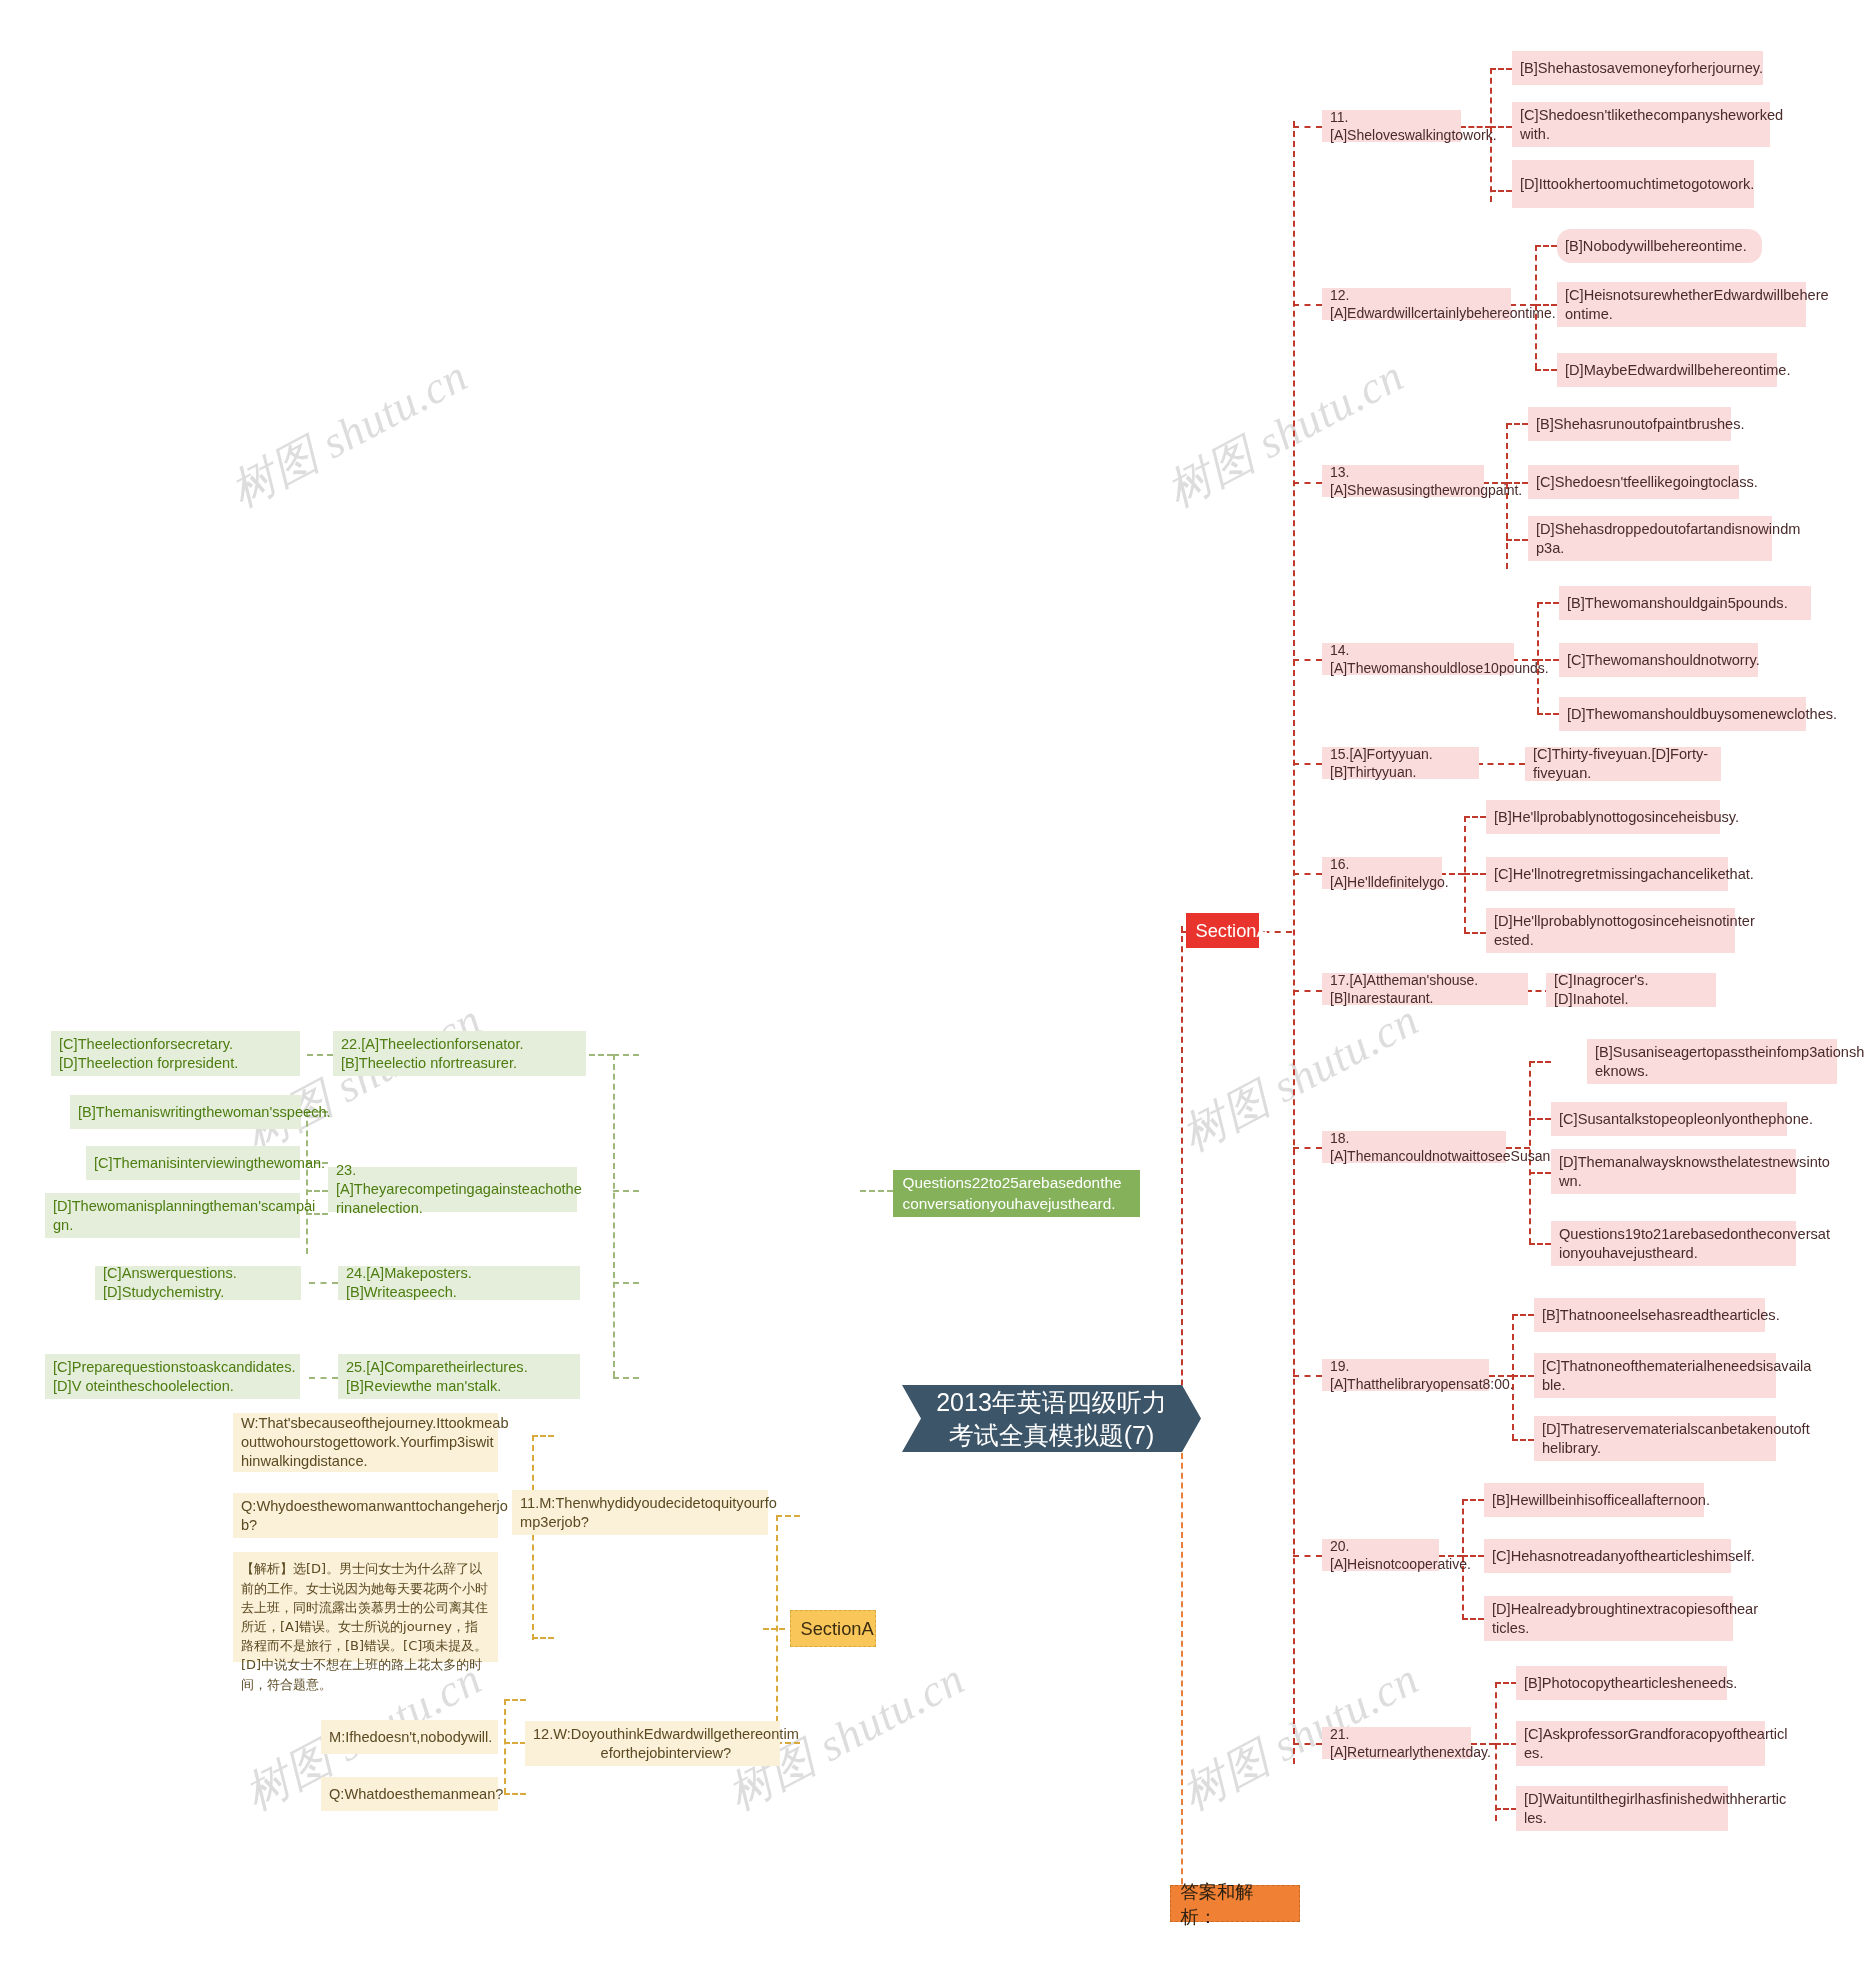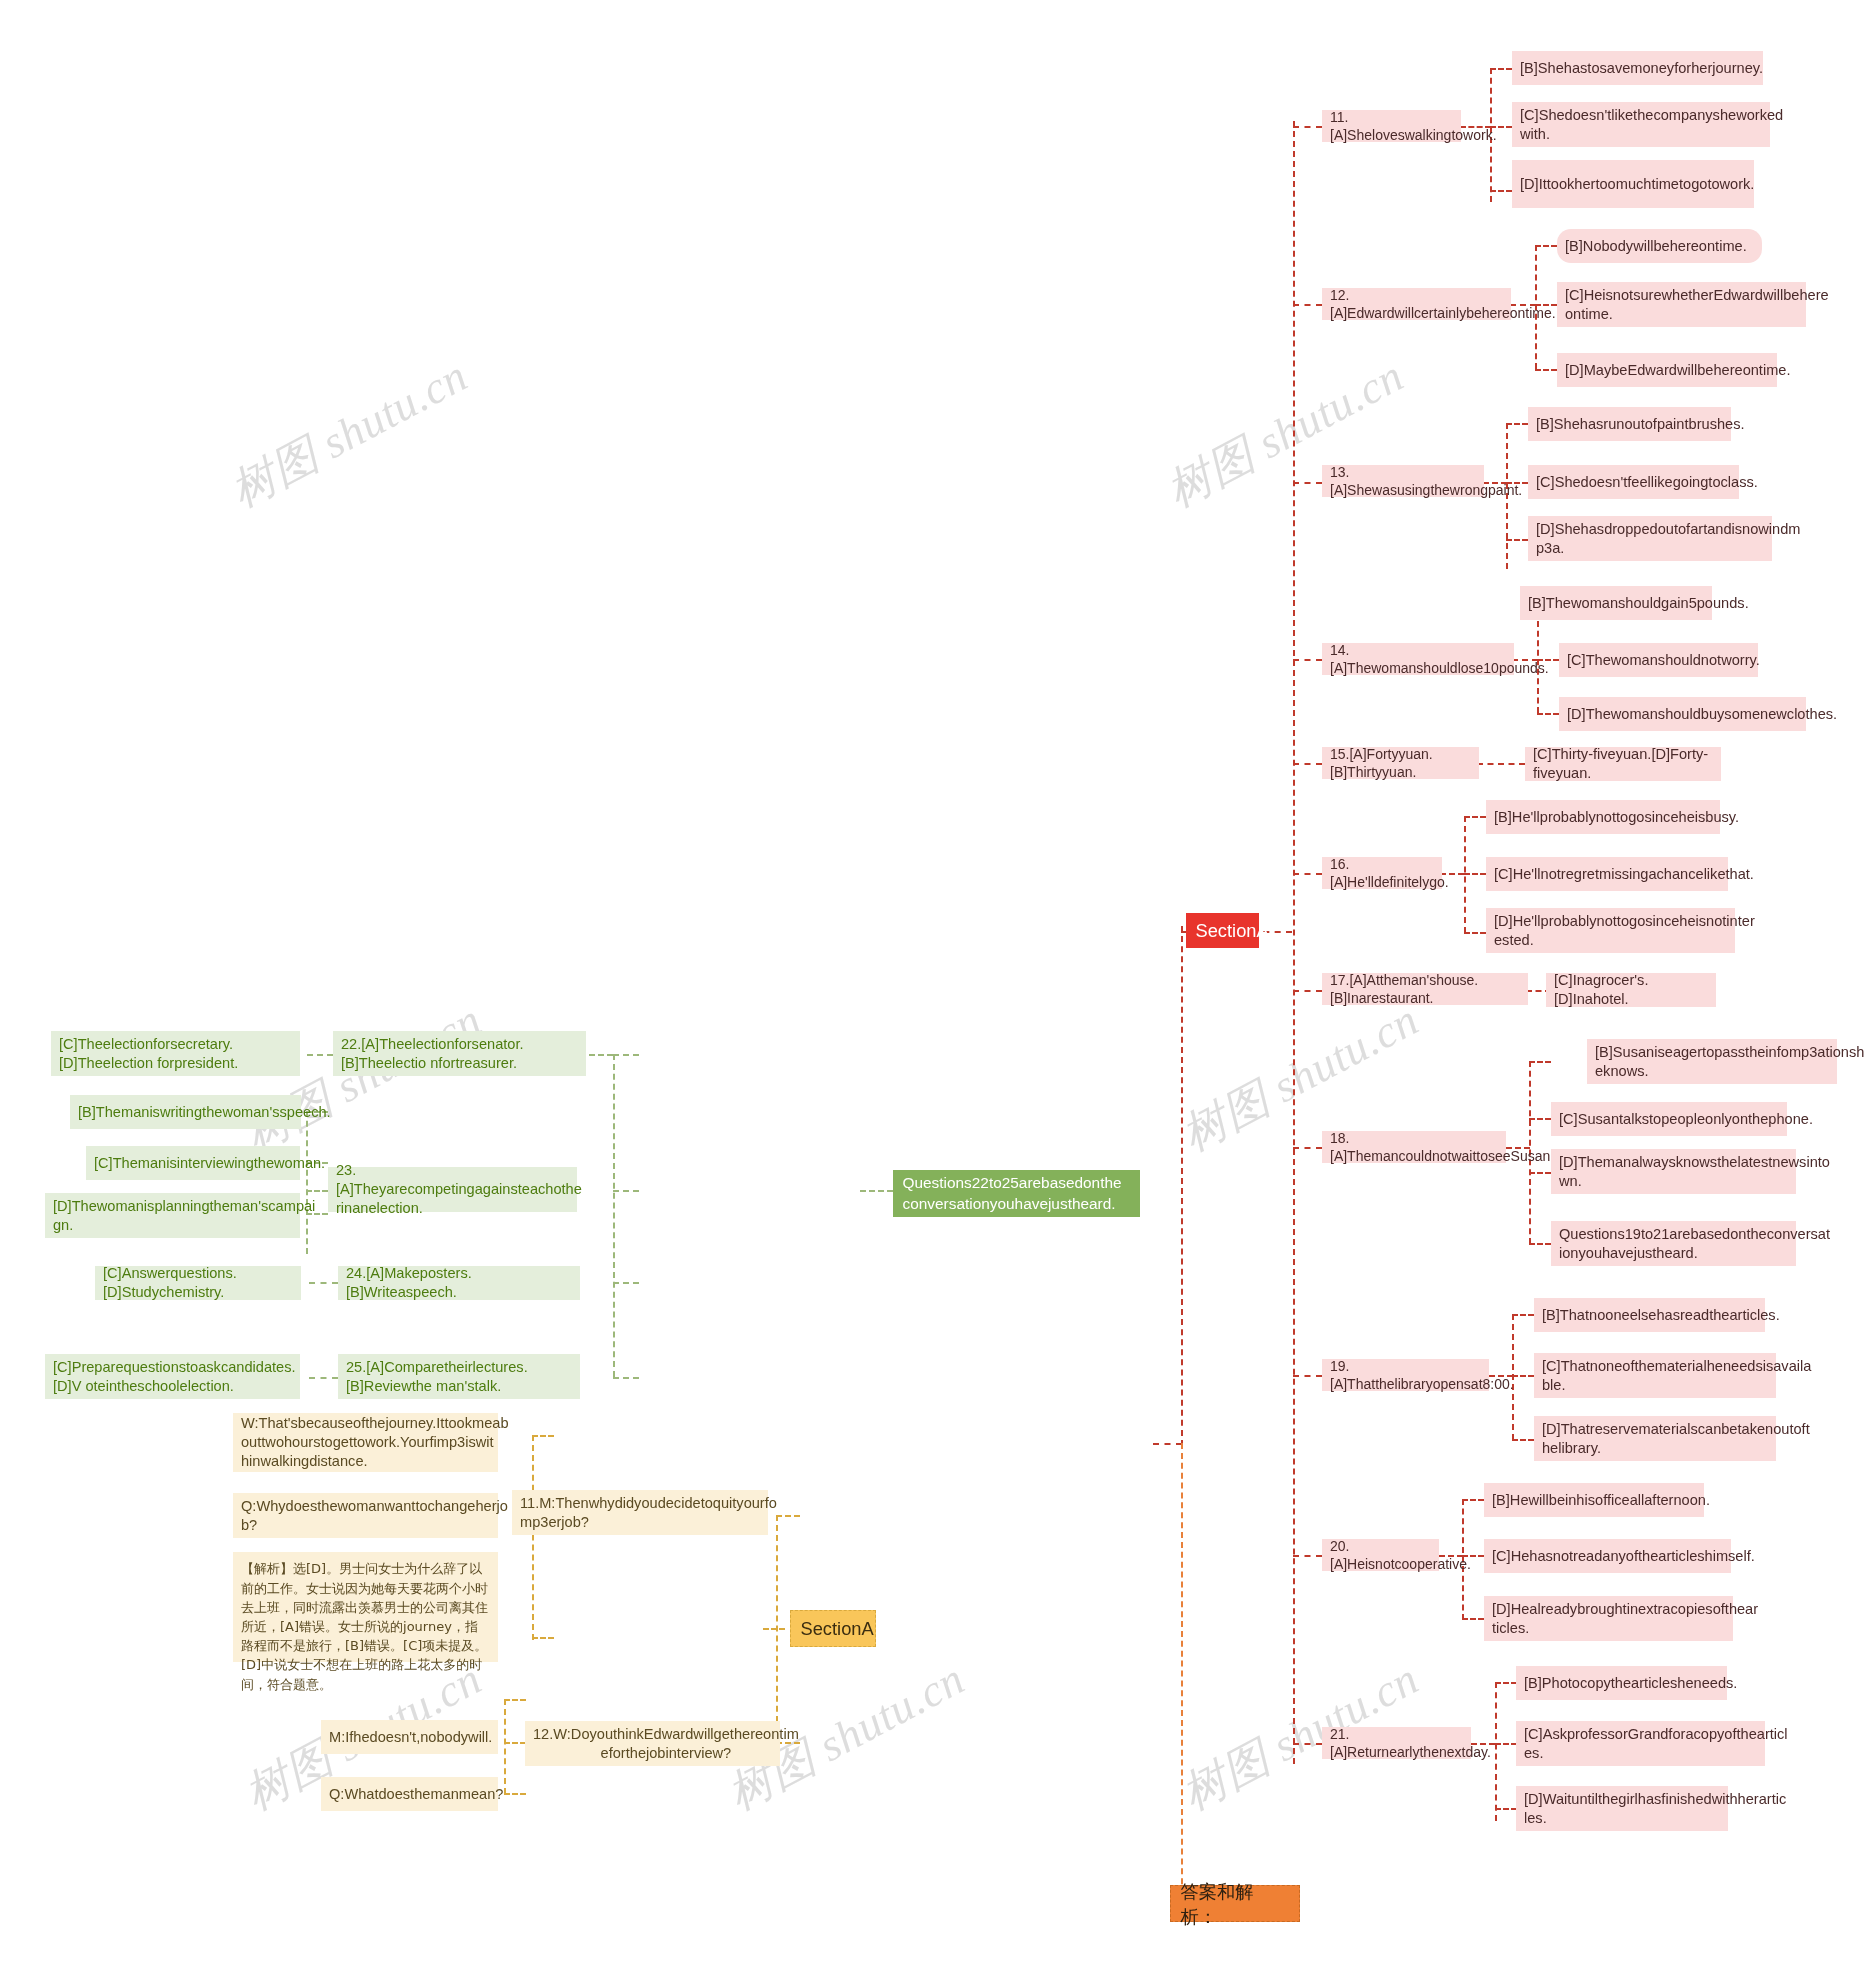--- a/index.html
+++ b/index.html
@@ -185,20 +185,21 @@
   <div class="ln h yel" style="left:532px;top:1435px;width:22px;"></div>
   <div class="ln h yel" style="left:532px;top:1511px;width:22px;"></div>
   <div class="ln h yel" style="left:532px;top:1515px;width:22px;"></div>
   <div class="ln h yel" style="left:532px;top:1637px;width:22px;"></div>
 
   <div class="ln v yel" style="left:504px;top:1699px;height:95px;"></div>
   <div class="ln h yel" style="left:504px;top:1699px;width:22px;"></div>
   <div class="ln h yel" style="left:504px;top:1742px;width:22px;"></div>
   <div class="ln h yel" style="left:504px;top:1793px;width:22px;"></div>
 
+  <div id="root" style="left:902px;top:1385px;width:249px;height:67px;">2013年英语四级听力考试全真模拟题(7)</div>
 
   <div class="badge badge-red" style="left:1186px;top:913px;width:73px;height:35px;">SectionA</div>
 
   <div class="badge badge-yellow" style="left:790px;top:1610px;width:86px;height:37px;">SectionA</div>
 
   <div class="badge badge-orange" style="left:1170px;top:1885px;width:130px;height:37px;font-family:'DejaVu Sans',sans-serif;">答案和解析：</div>
 
   <div class="node pink" style="left:1322px;top:110px;width:139px;height:32px;font-size:14px;">11.[A]Sheloveswalkingtowork.</div>
   <div class="node pink" style="left:1512px;top:51px;width:251px;height:34px;">[B]Shehastosavemoneyforherjourney.</div>
   <div class="node pink" style="left:1512px;top:102px;width:258px;height:45px;">[C]Shedoesn'tlikethecompanysheworked with.</div>
@@ -208,21 +209,21 @@
   <div class="node pink" style="left:1557px;top:229px;width:205px;height:34px;border-radius:14px;">[B]Nobodywillbehereontime.</div>
   <div class="node pink" style="left:1557px;top:282px;width:249px;height:45px;">[C]HeisnotsurewhetherEdwardwillbehere ontime.</div>
   <div class="node pink" style="left:1557px;top:353px;width:220px;height:34px;">[D]MaybeEdwardwillbehereontime.</div>
 
   <div class="node pink" style="left:1322px;top:465px;width:162px;height:32px;font-size:14px;">13.[A]Shewasusingthewrongpaint.</div>
   <div class="node pink" style="left:1528px;top:407px;width:203px;height:34px;">[B]Shehasrunoutofpaintbrushes.</div>
   <div class="node pink" style="left:1528px;top:465px;width:211px;height:34px;">[C]Shedoesn'tfeellikegoingtoclass.</div>
   <div class="node pink" style="left:1528px;top:516px;width:244px;height:45px;">[D]Shehasdroppedoutofartandisnowindm p3a.</div>
 
   <div class="node pink" style="left:1322px;top:643px;width:192px;height:32px;font-size:14px;">14.[A]Thewomanshouldlose10pounds.</div>
-  <div class="node pink" style="left:1520px;top:586px;width:192px;height:34px;">[B]Thewomanshouldgain5pounds.</div>
+  <div class="node pink" style="left:1559px;top:586px;width:252px;height:34px;">[B]Thewomanshouldgain5pounds.</div>
   <div class="node pink" style="left:1559px;top:643px;width:199px;height:34px;">[C]Thewomanshouldnotworry.</div>
   <div class="node pink" style="left:1559px;top:697px;width:247px;height:34px;">[D]Thewomanshouldbuysomenewclothes.</div>
 
   <div class="node pink" style="left:1322px;top:747px;width:157px;height:32px;font-size:14px;">15.[A]Fortyyuan.[B]Thirtyyuan.</div>
   <div class="node pink" style="left:1525px;top:747px;width:196px;height:34px;">[C]Thirty-fiveyuan.[D]Forty-fiveyuan.</div>
 
   <div class="node pink" style="left:1322px;top:857px;width:120px;height:32px;font-size:14px;">16.[A]He'lldefinitelygo.</div>
   <div class="node pink" style="left:1486px;top:800px;width:234px;height:34px;">[B]He'llprobablynottogosinceheisbusy.</div>
   <div class="node pink" style="left:1486px;top:857px;width:242px;height:34px;">[C]He'llnotregretmissingachancelikethat.</div>
   <div class="node pink" style="left:1486px;top:908px;width:249px;height:45px;">[D]He'llprobablynottogosinceheisnotinter ested.</div>

